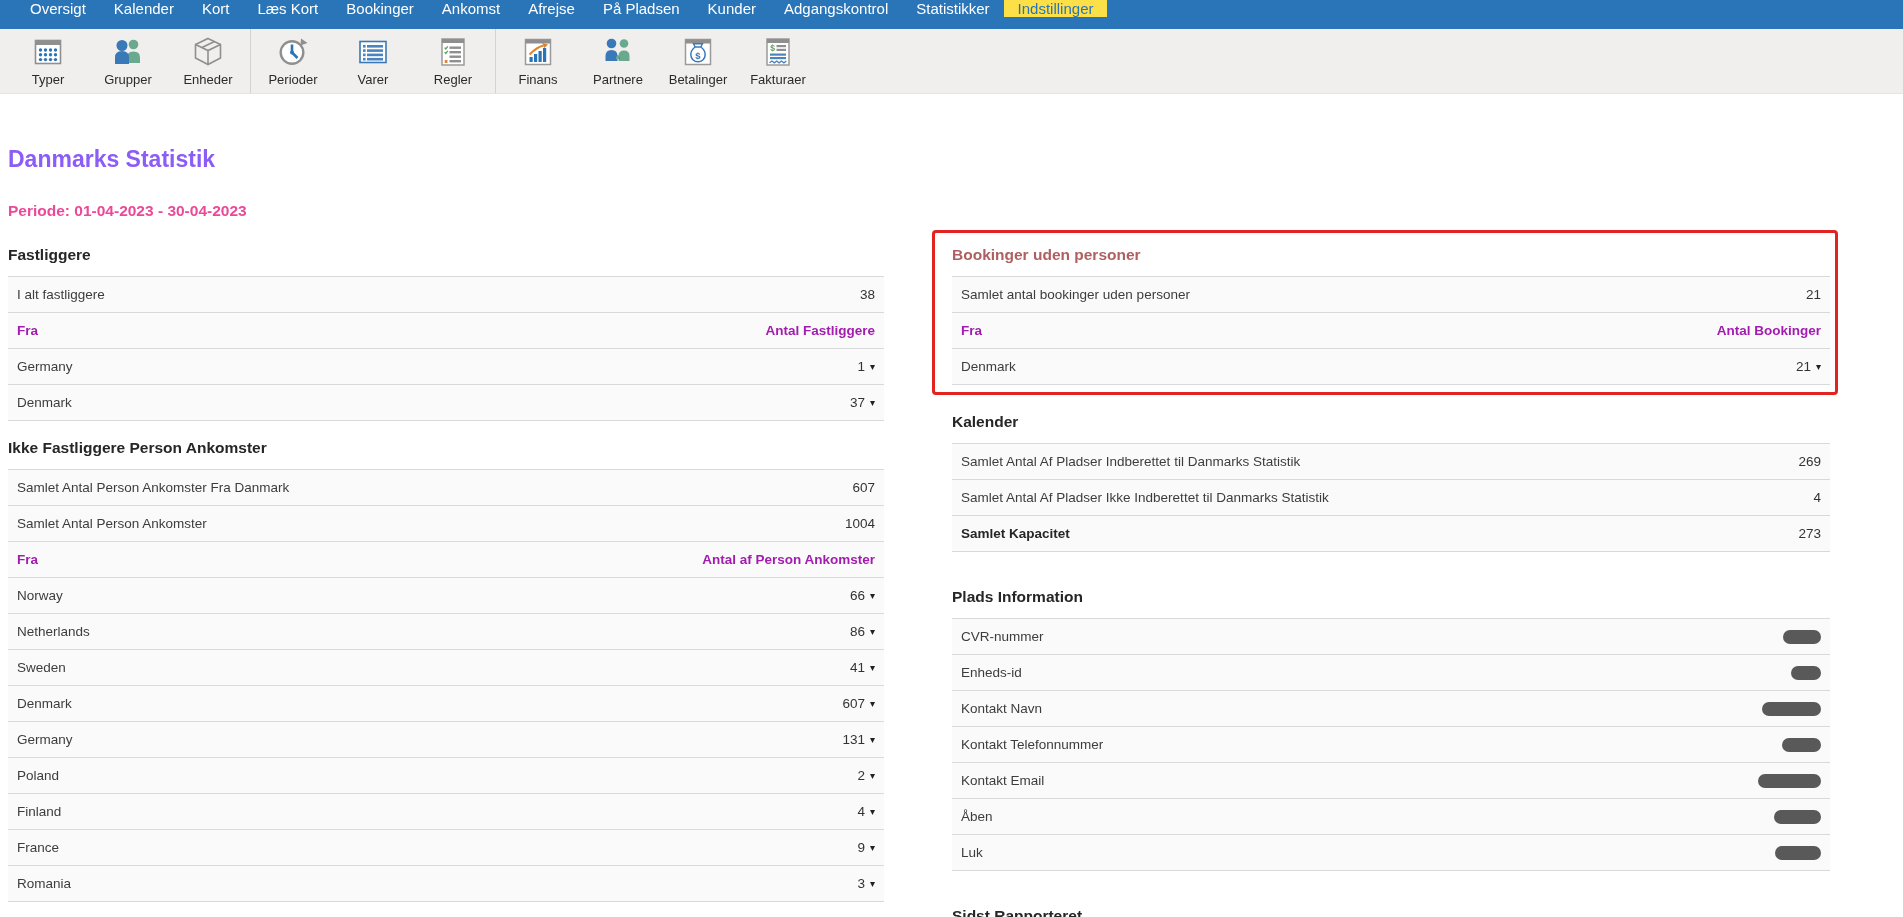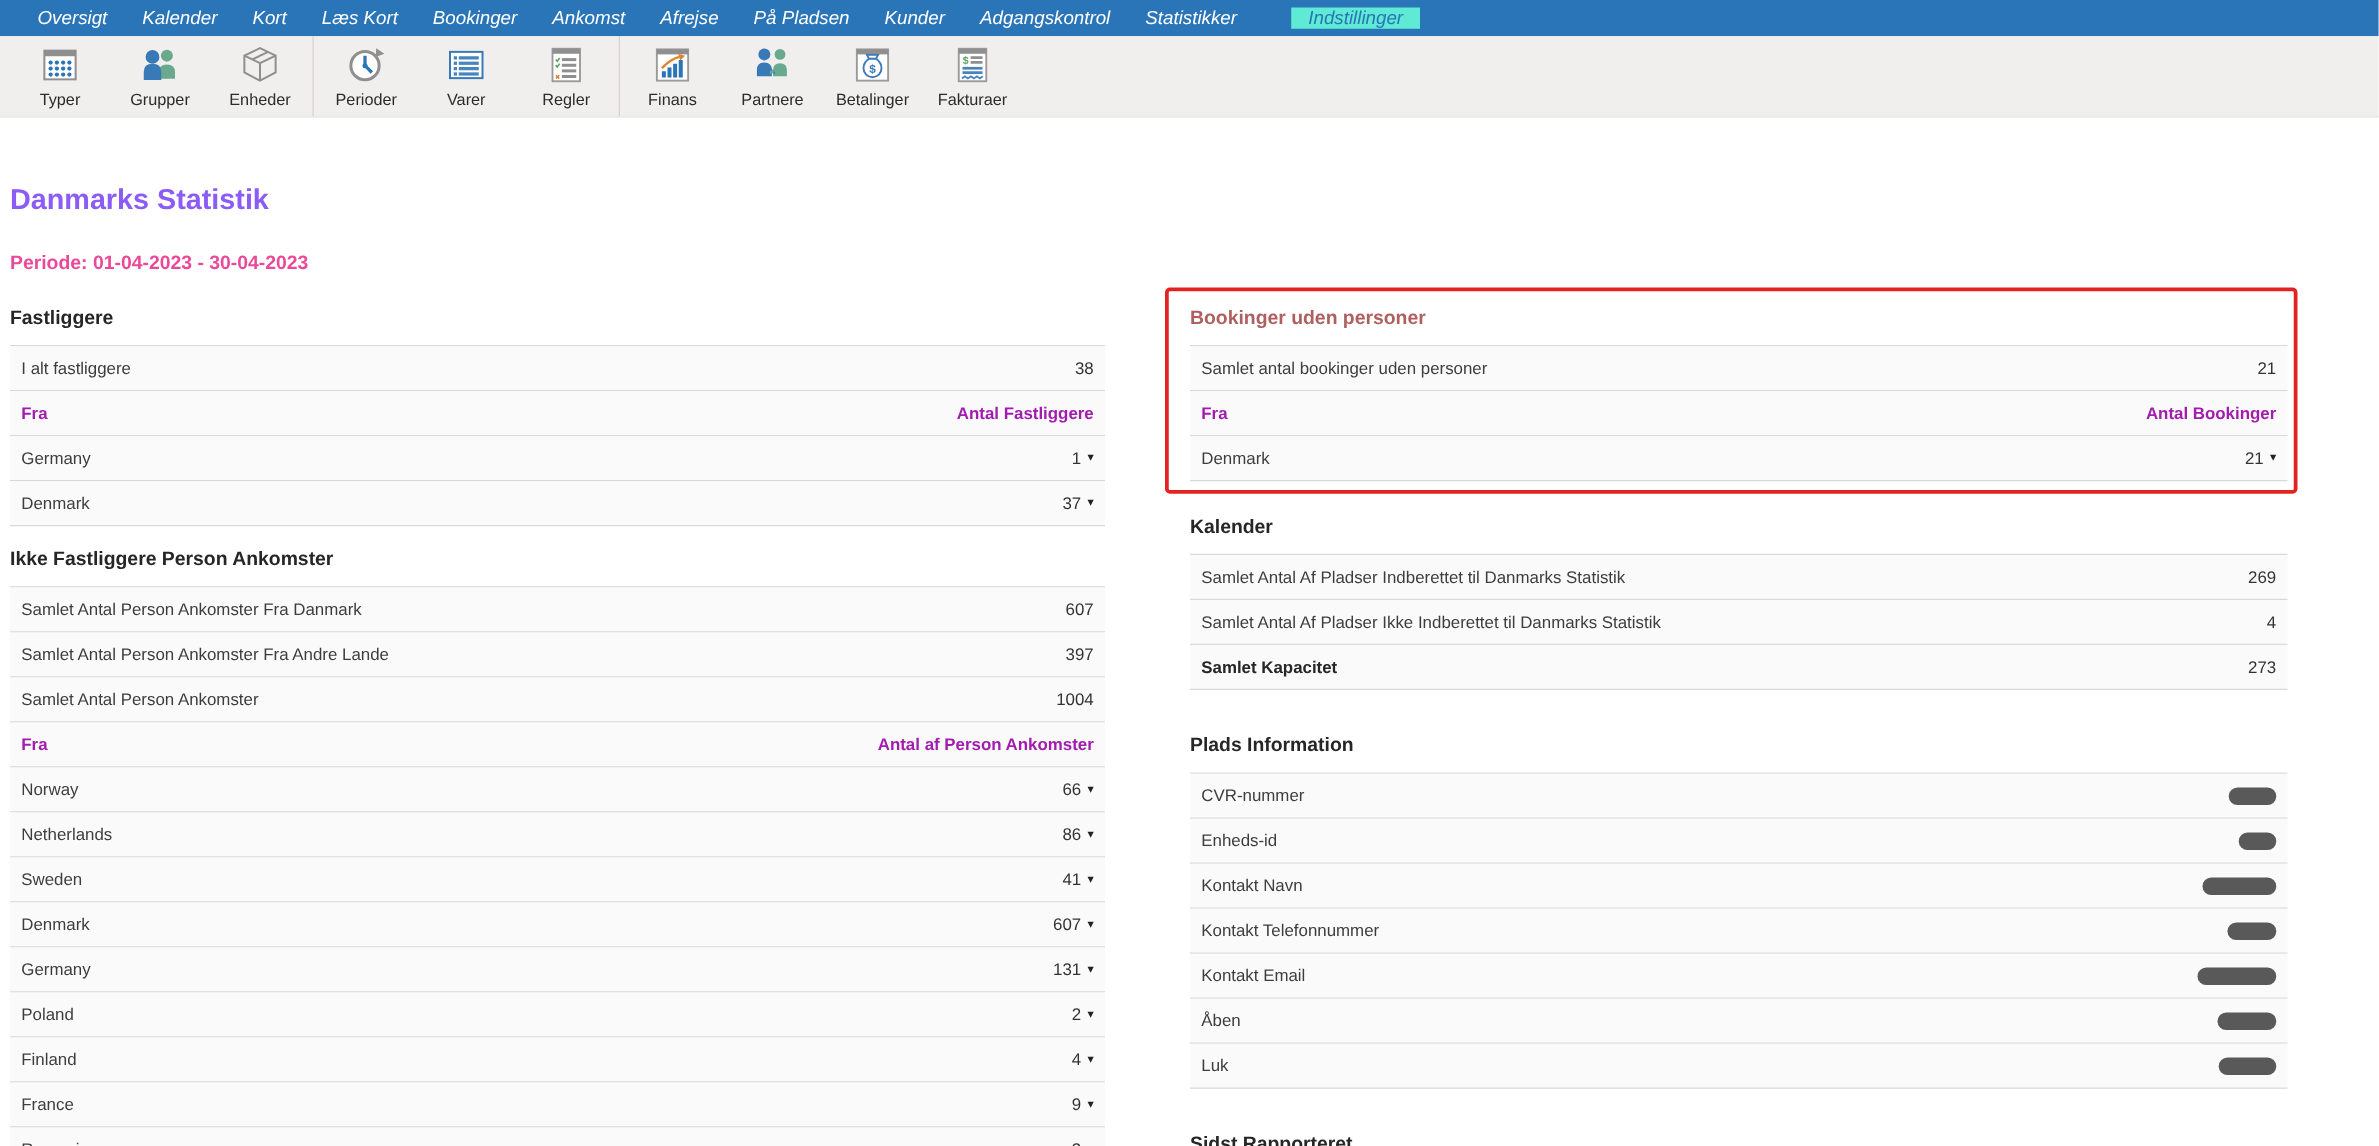--- a/index.html
+++ b/index.html
@@ -1,23 +1,23 @@
 <!DOCTYPE html>
 <html><head>
 <meta charset="utf-8">
 <style>
   html,body{margin:0;padding:0;}
   body{
     width:1903px;height:917px;overflow:hidden;background:#ffffff;
     font-family:"Liberation Sans", sans-serif;color:#3d3d3d;
   }
   
-  .nav{display:flex;align-items:center;background:#2a74b8;height:29px;padding-left:16px;font-style:italic;}
+  .nav{display:flex;align-items:flex-start;background:#2a74b8;height:29px;padding-left:16px;}
   .nav-item{display:flex;align-items:center;padding:0 14px;color:#ffffff;font-size:15px;cursor:pointer;}
-  .nav-item.active{background:#5eead4;color:#2a74b8;margin-left:29px;}
+  .nav-item.active{background:#fde047;color:#2a74b8;}
   
   .toolbar{display:flex;background:#f0efed;height:64px;padding-left:6px;border-bottom:1px solid #e7e5e2;}
   .tgroup{display:flex;border-right:1px solid #d6d3cf;padding:4px 2px 0 2px;}
   .tgroup:last-child{border-right:none;}
   .tool{width:80px;display:flex;flex-direction:column;align-items:center;cursor:pointer;}
   .tico{height:38px;display:flex;align-items:center;justify-content:center;}
   .tlbl{font-size:13px;color:#2b2b2b;margin-top:1px;}
   
   .content{padding-left:8px;}
   .page-title{margin-top:52px;font-size:23px;font-weight:600;color:#8b5cf6;}
@@ -262,26 +262,20 @@
 
       <div class="section">
         <div class="sec-title">Ikke Fastliggere Person Ankomster</div>
         <div class="row">
           <span class="lbl">Samlet Antal Person Ankomster Fra Danmark</span>
           <span class="val">
               <span>607</span>
             </span>
         </div>
         <div class="row">
-          <span class="lbl">Samlet Antal Person Ankomster Fra Andre Lande</span>
-          <span class="val">
-              <span>397</span>
-            </span>
-        </div>
-        <div class="row">
           <span class="lbl">Samlet Antal Person Ankomster</span>
           <span class="val">
               <span>1004</span>
             </span>
         </div>
         <div class="row hdr">
           <span class="lbl">Fra</span>
           <span class="val">
               <span>Antal af Person Ankomster</span>
             </span>

